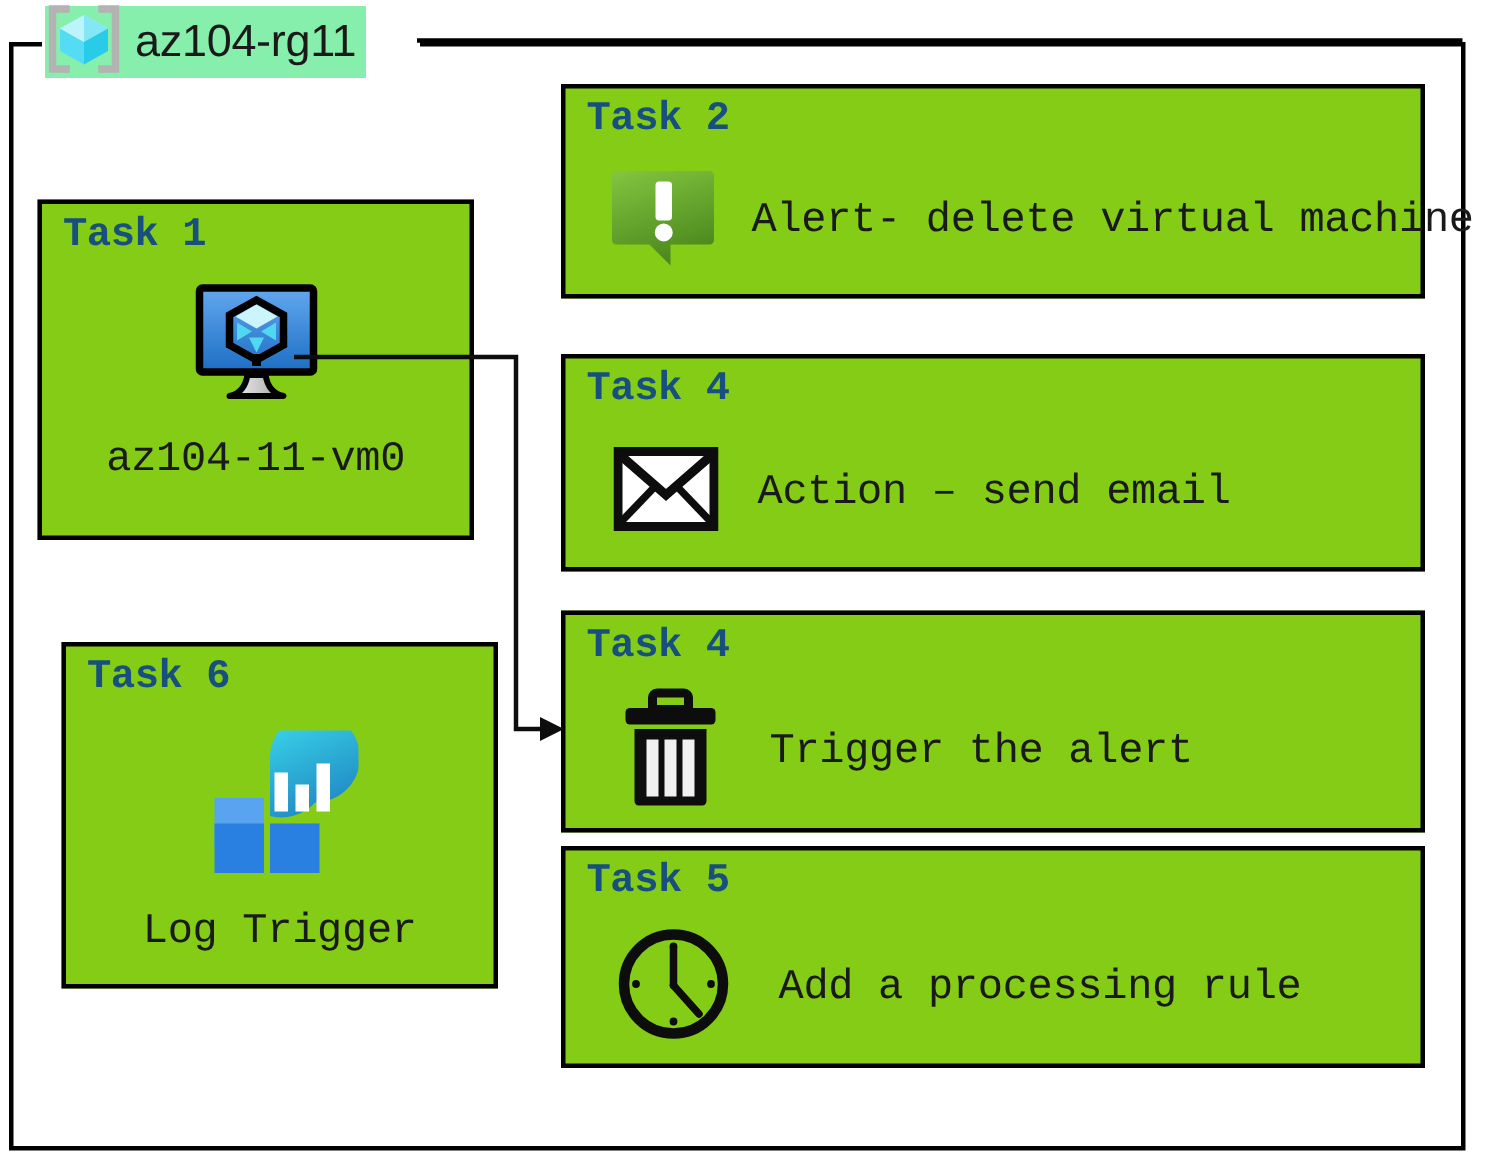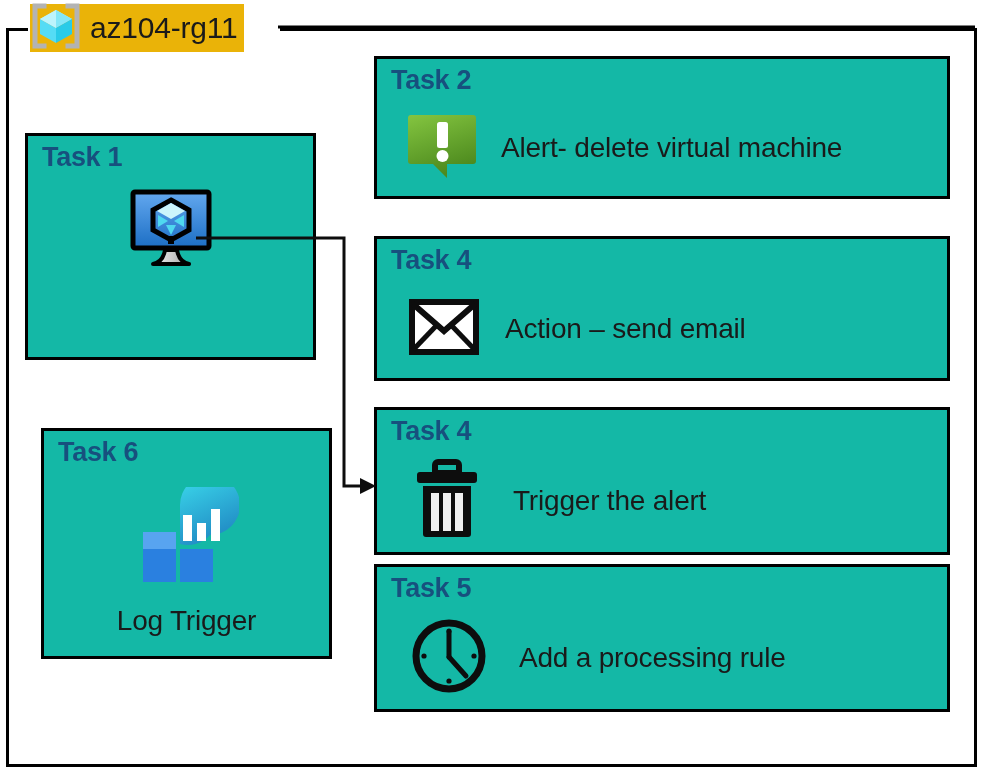--- a/index.html
+++ b/index.html
@@ -38,36 +38,37 @@
 
   
   #rg-header {
     position: absolute;
     left: 30px;
     top: 4px;
     height: 48px;
     display: flex;
     align-items: center;
     gap: 8px;
-    background: #eab308;
+    background: #86efac;
     padding-right: 6px;
   }
   #rg-title {
     font-size: 30px;
     color: #1a1a1a;
     letter-spacing: -0.2px;
     white-space: nowrap;
   }
 
   
   .task-card {
     position: absolute;
     box-sizing: border-box;
-    background: #14b8a6;
+    background: #84cc16;
     border: 3px solid #000000;
+    font-family: Liberation Mono, monospace;
   }
   .task-label {
     position: absolute;
     left: 14px;
     top: 6px;
     font-size: 27px;
     font-weight: bold;
     color: #17507e;
     letter-spacing: -0.3px;
     white-space: nowrap;
@@ -175,20 +176,21 @@
         <g>
           <polygon points="48,14 66,24 66,44 48,54 30,44 30,24" fill="none" stroke="#000" stroke-width="5"></polygon>
           <polygon points="48,17 62,25 48,33 34,25" fill="#ccf4fb"></polygon>
           <polygon points="35,29 45,35 35,41" fill="#4fd8ef"></polygon>
           <polygon points="61,29 51,35 61,41" fill="#4fd8ef"></polygon>
           <polygon points="43,39 53,39 48,49" fill="#4fd8ef"></polygon>
           <rect x="45" y="50" width="6" height="8" fill="#000"></rect>
         </g>
       </svg>
     </span>
+    <span class="caption" style="margin-top:14px;">az104-11-vm0</span>
   </div>
 </div>
 
 <div class="task-card card-left" id="task6">
   <div class="task-label">Task 6</div>
   <div class="card-body">
     <span class="icon-wrap" style="margin-top:16px;">
       <svg width="104" height="100" viewBox="0 0 104 100">
         <defs>
           <linearGradient id="logBubble" x1="0.2" y1="0" x2="0.6" y2="1">

